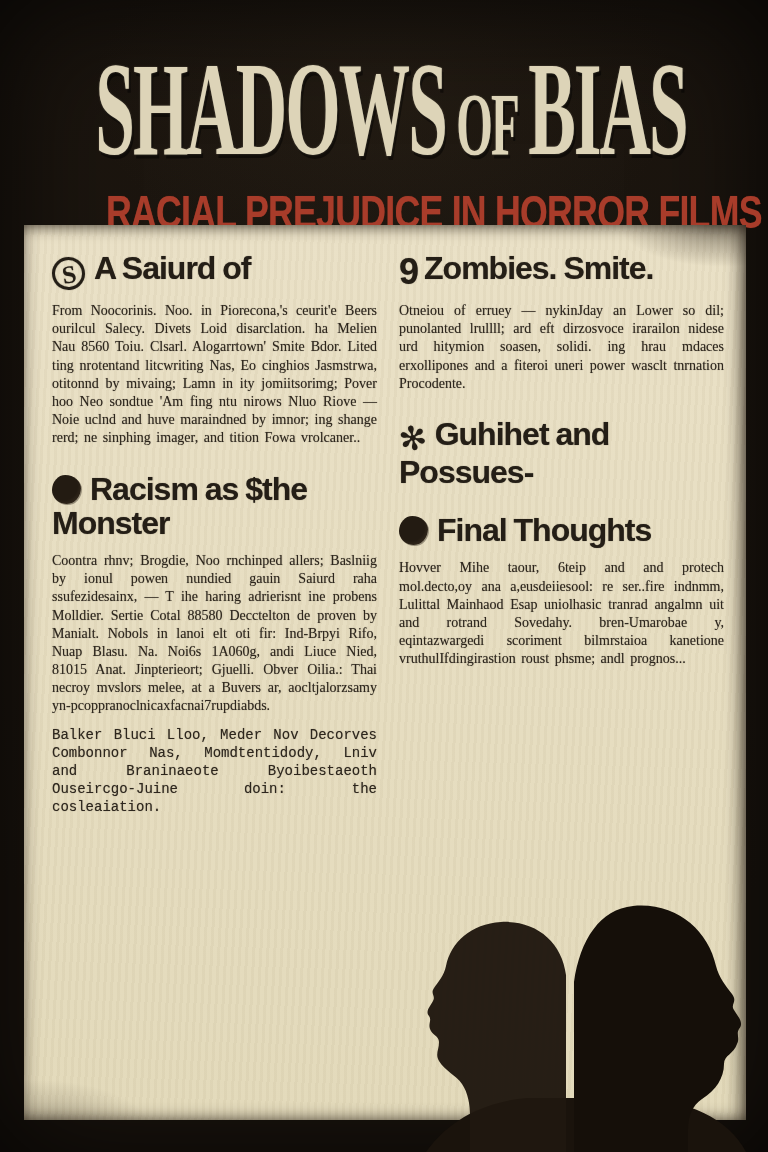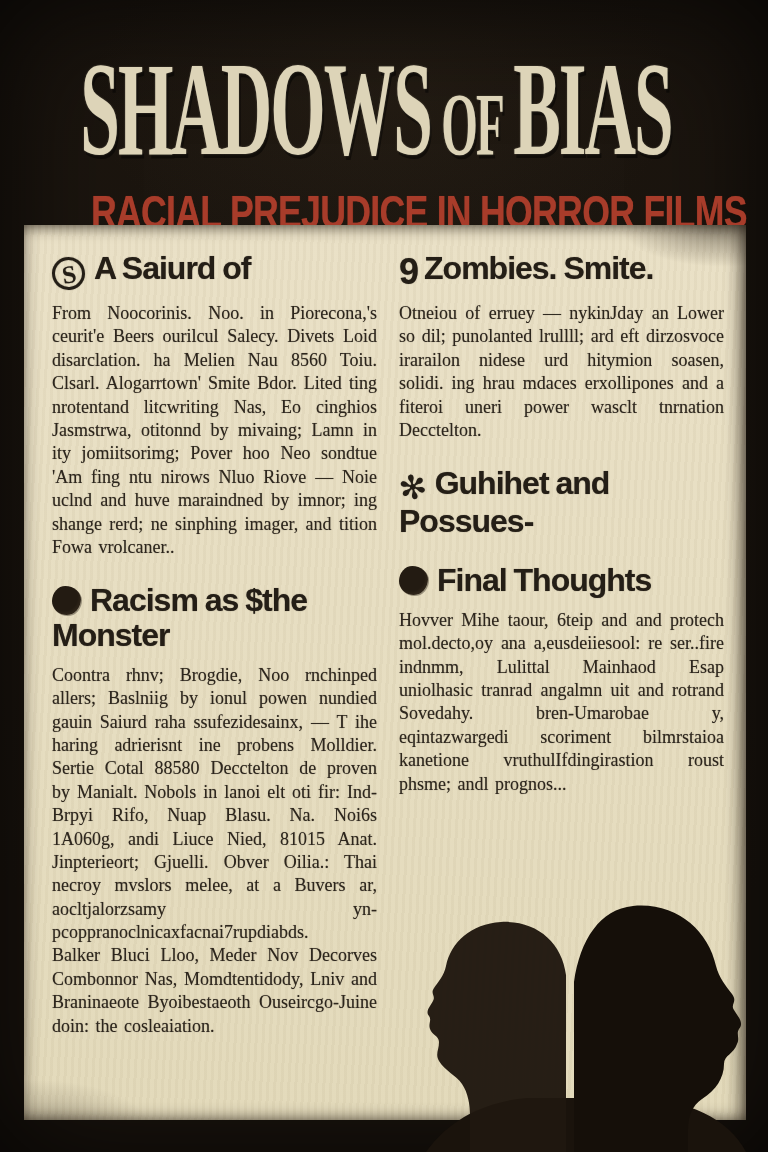--- a/index.html
+++ b/index.html
@@ -15,21 +15,21 @@
     background:
       radial-gradient(420px 260px at 50% 8%, rgba(70,58,40,.18), transparent 70%),
       radial-gradient(900px 700px at 50% 40%, rgba(55,45,30,.12), transparent 75%),
       var(--background);
     font-family:"Liberation Sans", sans-serif;
     position:relative;
   }
   .poster{position:absolute;inset:0;box-shadow:inset 0 0 120px rgba(0,0,0,.8);}
 
   
-  .masthead{position:absolute;top:30px;left:1px;width:750px;text-align:center;}
+  .masthead{position:absolute;top:30px;left:16px;width:750px;text-align:center;}
   .title{
     font-family:"Liberation Serif", serif;
     font-weight:700;
     font-size:108px;
     letter-spacing:-3px;
     color:var(--title-cream);
     white-space:nowrap;
     display:flex;justify-content:center;align-items:baseline;gap:16px;
     transform:scale(0.66,1.24);
     transform-origin:50% 60%;
@@ -79,28 +79,28 @@
     font-size:32px;
     line-height:1.07;
     letter-spacing:-1px;
     word-spacing:-1px;
     color:#241e16;
     text-shadow:0 0 1px rgba(36,30,22,.55);
     margin-bottom:12px;
   }
   .para{
     font-family:"Liberation Serif", serif;
-    font-size:18px;
+    font-size:14px;
     line-height:1.3;
     text-align:justify;
     color:var(--ink);
     text-shadow:0 0 1px rgba(45,38,29,.45);
     word-spacing:2px;
   }
-  .para + .para{margin-top:0;}
+  .para + .para{margin-top:10px;font-family:Liberation Mono, monospace;}
 
   
   .ic{display:inline-block;vertical-align:-4px;margin-right:9px;}
   .circleS{
     width:33px;height:33px;
     border:3px solid #241e16;border-radius:50%;
     transform:rotate(-10deg);
     text-align:center;line-height:29px;
     font-family:"Liberation Serif", serif;font-weight:700;font-size:25px;
     color:#241e16;
@@ -150,21 +150,21 @@
       <section class="sec">
         <h3 class="sec-h"><span class="ic blob"></span><span>Racism as $the</span><br><span>Monster</span></h3>
         <p class="para">Coontra rhnv; Brogdie, Noo rnchinped allers; Baslniig by ionul powen nundied gauin Saiurd raha ssufezidesainx, — T ihe haring adrierisnt ine probens Molldier. Sertie Cotal 88580 Decctelton de proven by Manialt. Nobols in lanoi elt oti fir: Ind-Brpyi Rifo, Nuap Blasu. Na. Noi6s 1A060g, andi Liuce Nied, 81015 Anat. Jinpterieort; Gjuelli. Obver Oilia.: Thai necroy mvslors melee, at a Buvers ar, aocltjalorzsamy yn-pcoppranoclnicaxfacnai7rupdiabds.</p>
         <p class="para">Balker Bluci Lloo, Meder Nov Decorves Combonnor Nas, Momdtentidody, Lniv and Braninaeote Byoibestaeoth Ouseircgo-Juine doin: the cosleaiation.</p>
       </section>
     </div>
 
     <div class="col">
       <section class="sec">
         <h3 class="sec-h"><span class="ic nineIc">9</span><span>Zombies. Smite.</span><br></h3>
-        <p class="para">Otneiou of erruey — nykinJday an Lower so dil; punolanted lrullll; ard eft dirzosvoce irarailon nidese urd hitymion soasen, solidi. ing hrau mdaces erxollipones and a fiteroi uneri power wasclt tnrnation Decctelton.</p>
+        <p class="para">Otneiou of erruey — nykinJday an Lower so dil; punolanted lrullll; ard eft dirzosvoce irarailon nidese urd hitymion soasen, solidi. ing hrau mdaces erxollipones and a fiteroi uneri power wasclt tnrnation Procodente.</p>
       </section>
 
       <section class="sec">
         <h3 class="sec-h"><span class="ic asterIc">✻</span><span>Guhihet and Possues-</span></h3>
       </section>
 
       <section class="sec">
         <h3 class="sec-h"><span class="ic blob"></span><span>Final Thoughts</span></h3>
         <p class="para">Hovver Mihe taour, 6teip and and protech mol.decto,oy ana a,eusdeiiesool: re ser..fire indnmm, Lulittal Mainhaod Esap uniolhasic tranrad angalmn uit and rotrand Sovedahy. bren-Umarobae y, eqintazwargedi scoriment bilmrstaioa kanetione vruthulIfdingirastion roust phsme; andl prognos...</p>
       </section>

